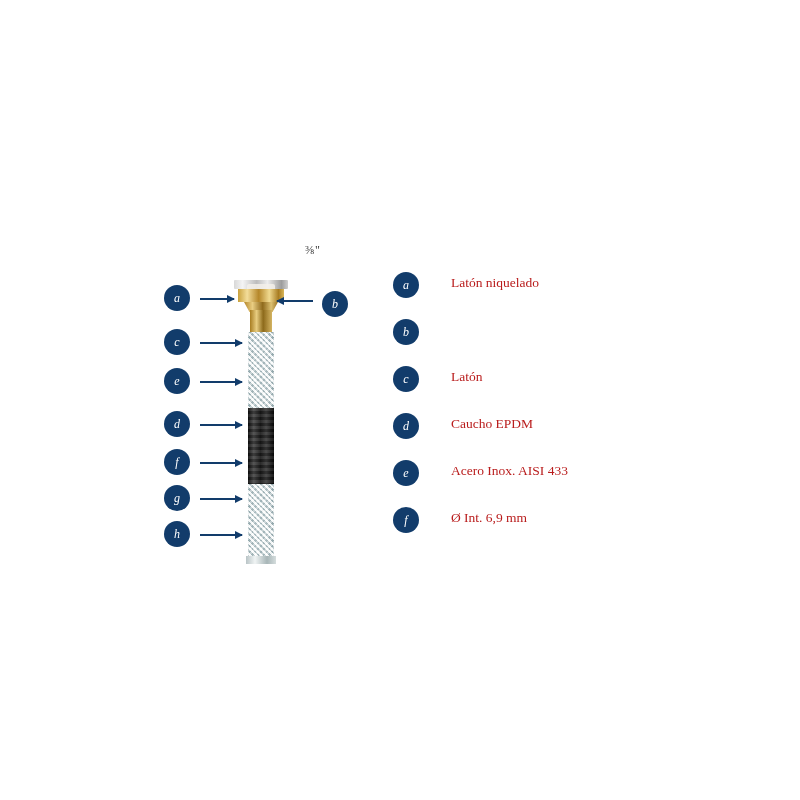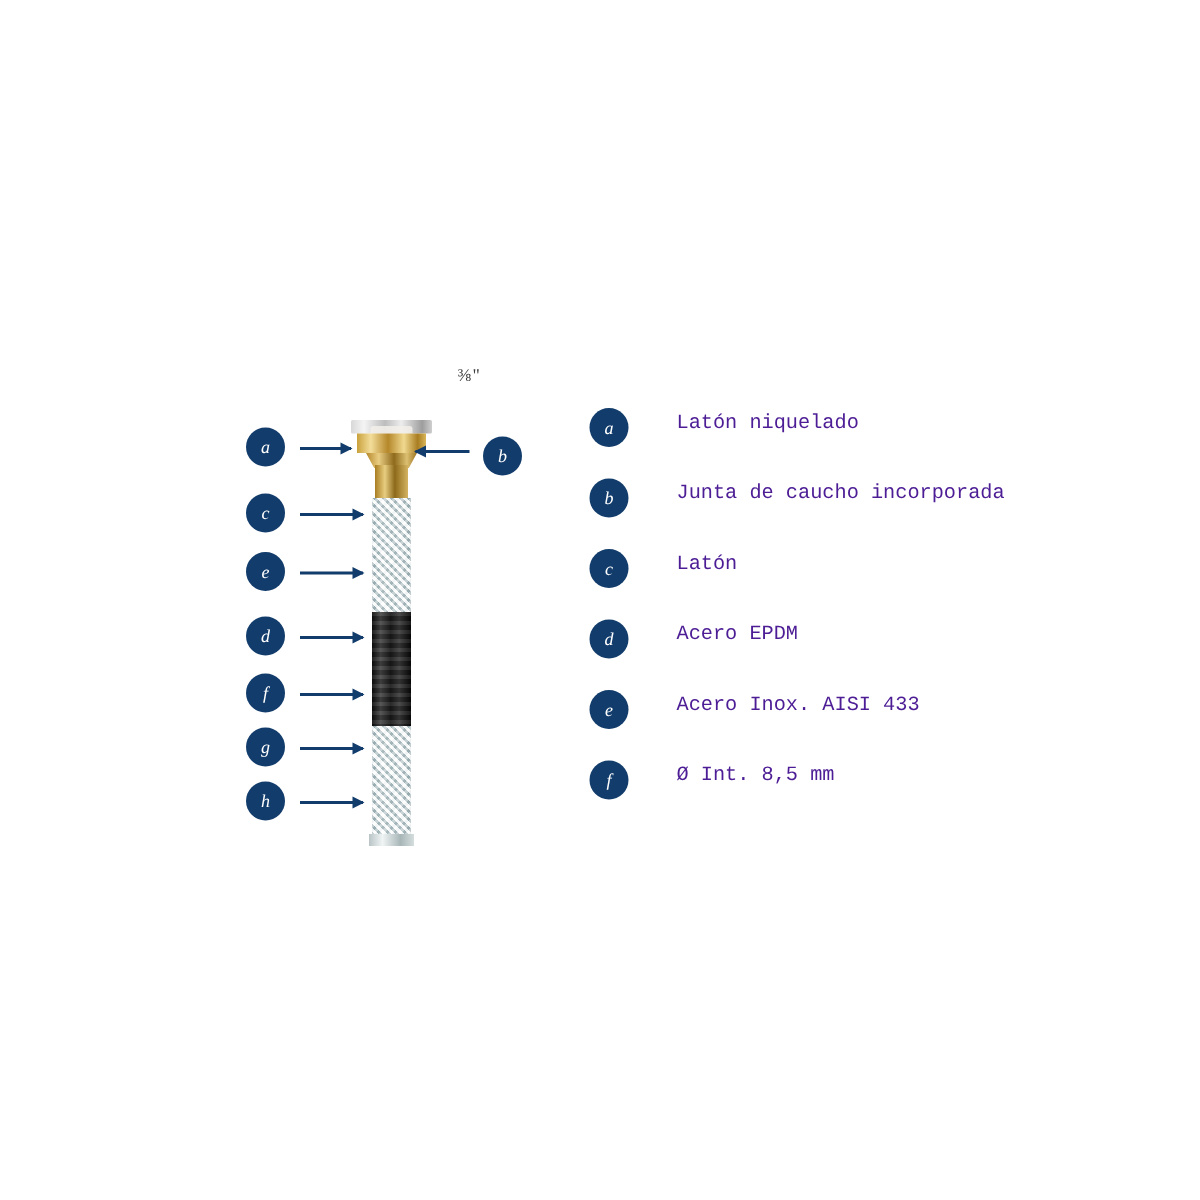--- a/index.html
+++ b/index.html
@@ -84,22 +84,22 @@
     font-style: italic;
     font-size: 12px;
     line-height: 26px;
     text-align: center;
   }
   .legend-text {
     position: absolute;
     left: 58px;
     top: 3px;
     font-size: 13.5px;
-    color: #4c1d95;
-    font-family: Liberation Mono, monospace;
+    color: #b91c1c;
+    font-family: Liberation Serif, serif;
     white-space: nowrap;
   }
 
   
   #product {
     position: absolute;
     left: 228px;
     top: 258px;
     width: 80px;
     height: 290px;
@@ -234,33 +234,32 @@
       <div class="arrow" style="left: 200px; top: 534px; width: 42px;"></div>
     </div>
 
   <div class="legend" id="legend">
       <div class="legend-row">
         <div class="legend-badge">a</div>
         <div class="legend-text">Latón niquelado</div>
       </div>
       <div class="legend-row">
         <div class="legend-badge">b</div>
-        <div class="legend-text">Junta de caucho incorporada</div>
       </div>
       <div class="legend-row">
         <div class="legend-badge">c</div>
         <div class="legend-text">Latón</div>
       </div>
       <div class="legend-row">
         <div class="legend-badge">d</div>
-        <div class="legend-text">Acero EPDM</div>
+        <div class="legend-text">Caucho EPDM</div>
       </div>
       <div class="legend-row">
         <div class="legend-badge">e</div>
         <div class="legend-text">Acero Inox. AISI 433</div>
       </div>
       <div class="legend-row">
         <div class="legend-badge">f</div>
-        <div class="legend-text">Ø Int. 8,5 mm</div>
+        <div class="legend-text">Ø Int. 6,9 mm</div>
       </div>
     </div>
 
 </div>
 
 </body></html>

